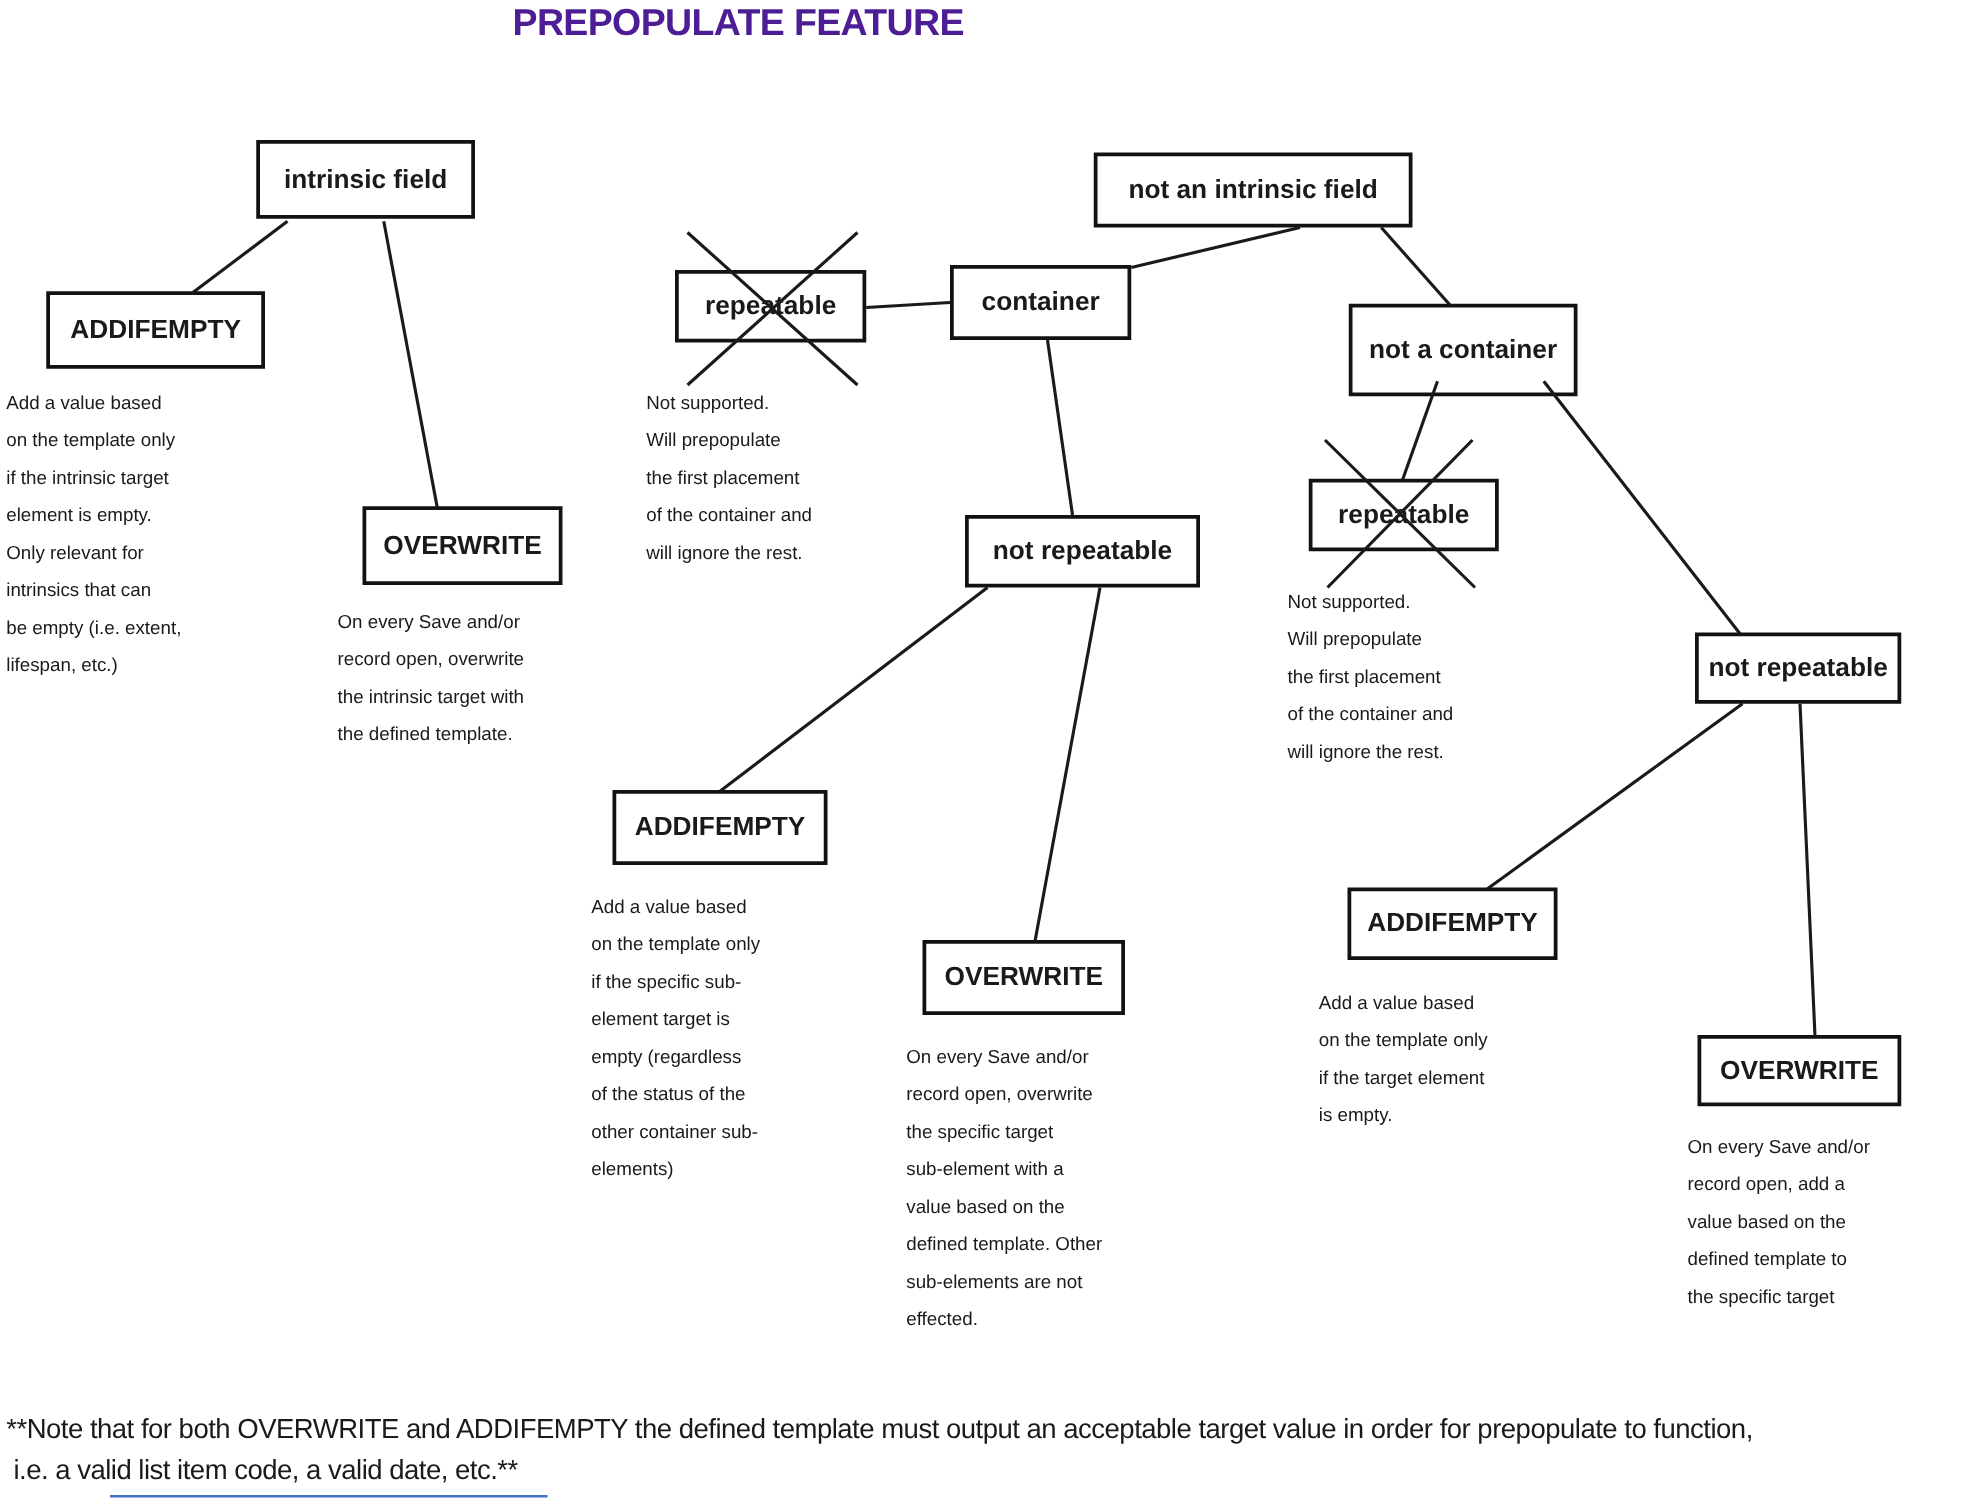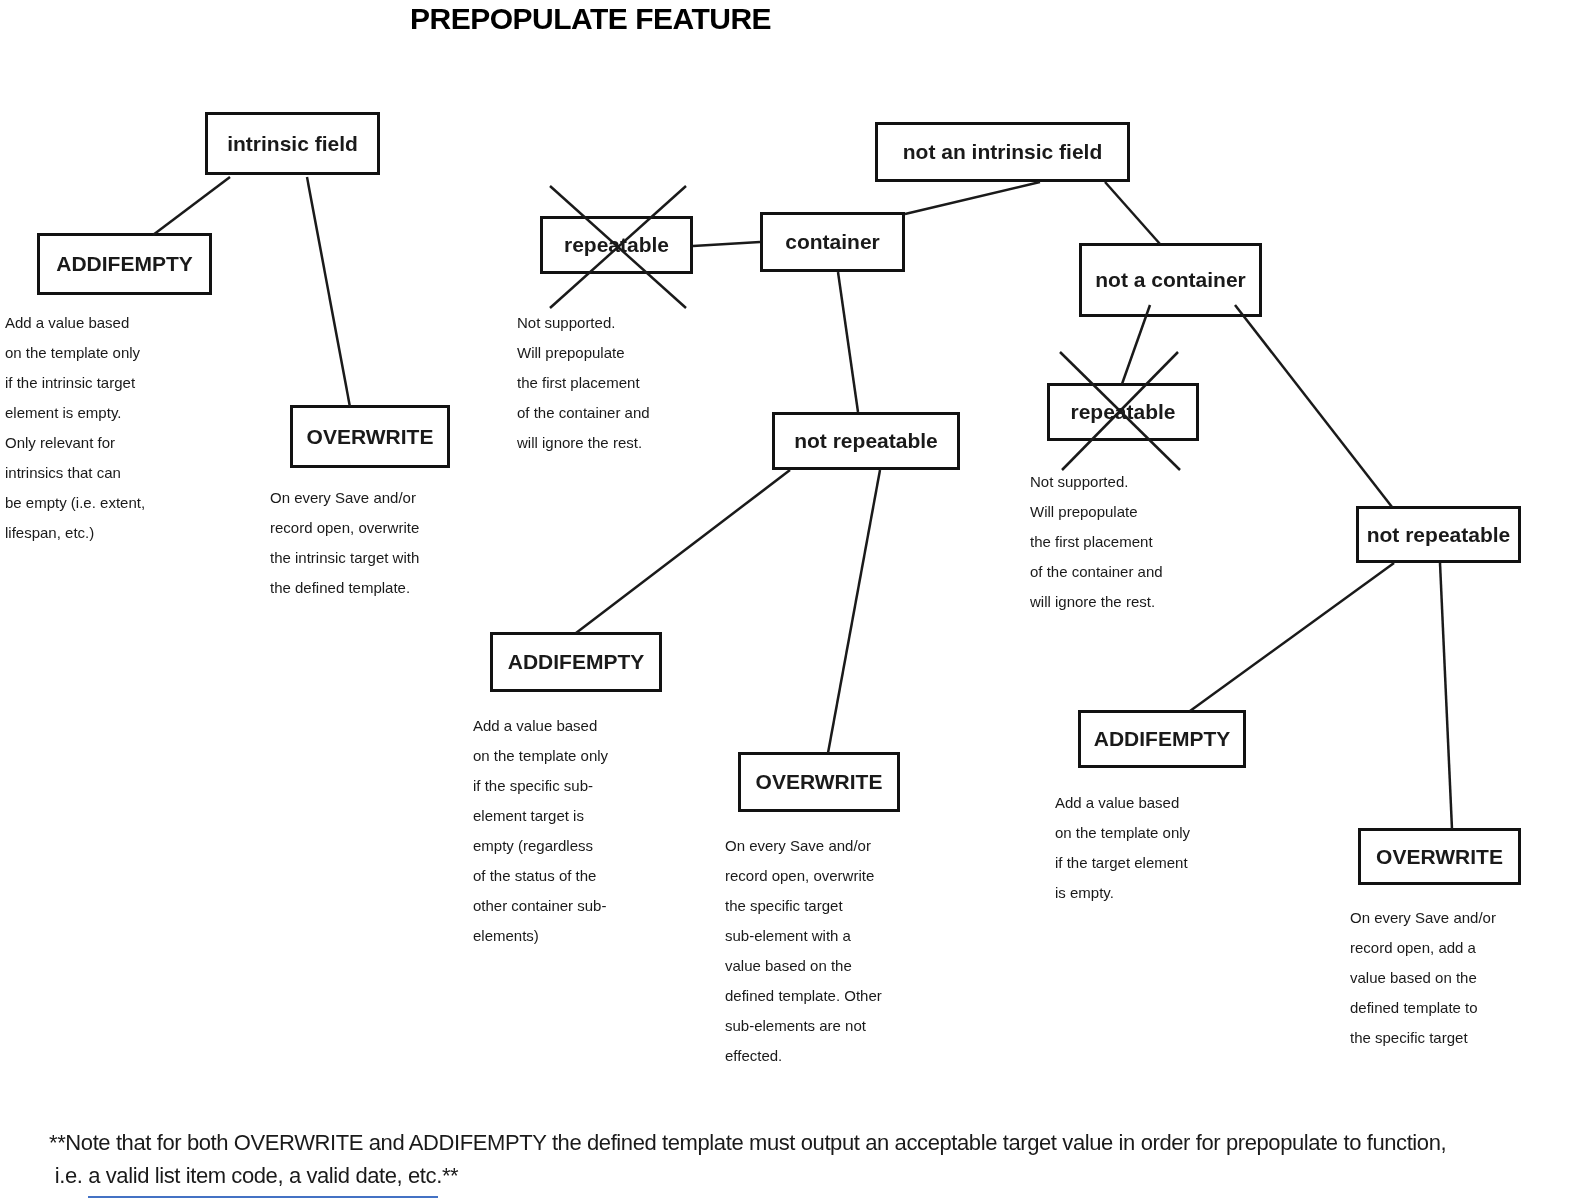--- a/index.html
+++ b/index.html
@@ -2,35 +2,35 @@
 <html><head>
 <meta charset="utf-8">
 <style>
   html,body { margin:0; padding:0; background:#ffffff; }
   .stage {
     position:relative; width:1580px; height:1200px; background:#ffffff;
     font-family:"Liberation Sans", sans-serif; color:#1a1a1a; overflow:hidden;
   }
   .title {
     position:absolute; left:410px; top:2px; font-size:30px; font-weight:bold;
-    color:#000000; letter-spacing:-0.5px; white-space:nowrap;
+    color:#4c1d95; letter-spacing:-0.5px; white-space:nowrap;
   }
   .node {
     position:absolute; background:#ffffff; border:3px solid #121212;
     display:flex; align-items:center; justify-content:center;
     font-weight:bold; font-size:21px; text-align:left; white-space:nowrap;
     box-sizing:border-box; z-index:2;
   }
   .desc {
     position:absolute; font-size:15px; line-height:30px; white-space:pre-line;
     z-index:1;
   }
   .footnote {
     position:absolute; left:5px; top:1126px; font-size:22px; line-height:33px;
-    white-space:pre; letter-spacing:-0.4px; z-index:1;margin-left:44px;
+    white-space:pre; letter-spacing:-0.4px; z-index:1;
   }
   .blue-underline {
     position:absolute; left:88px; top:1196px; width:350px; height:2px;
     background:#4472c4; z-index:1;
   }
   svg.edges {
     position:absolute; left:0; top:0; width:1580px; height:1200px;
     z-index:3; pointer-events:none;
   }
   svg.edges line { stroke:#1a1a1a; stroke-width:2.5; }

